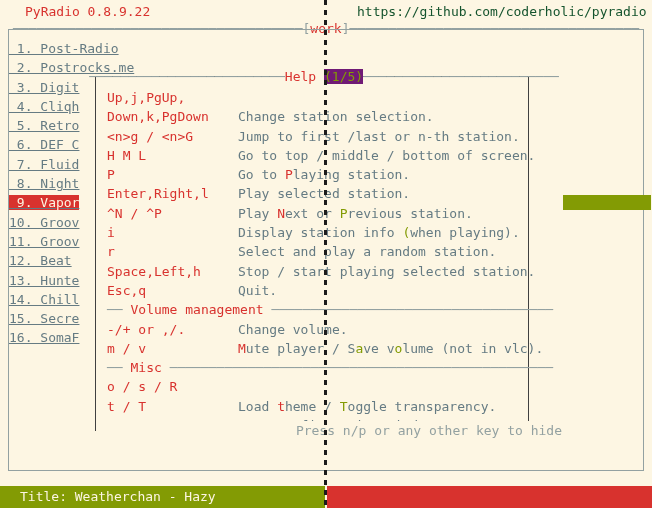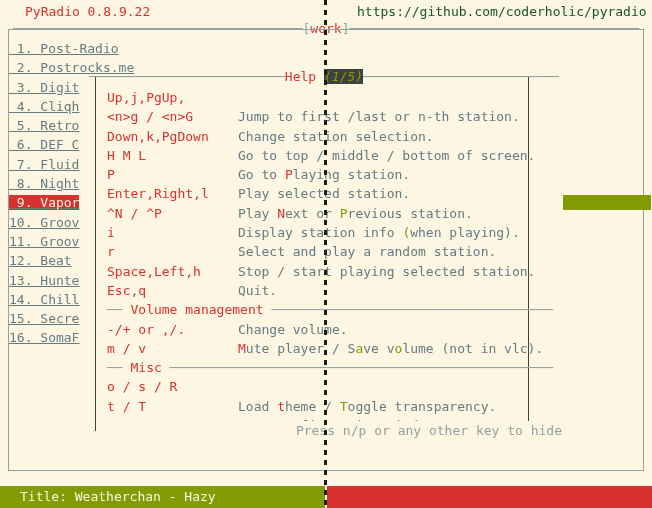--- a/index.html
+++ b/index.html
@@ -102,21 +102,21 @@
     width: 474px; height: 16px;
     text-align: center;
     white-space: pre;
     overflow: hidden;
     color: #93a1a1;
     line-height: 16px;
     background: transparent;
   }
   #help-title-line .t-dash { color: #93a1a1; }
   #help-title-line .t-help { color: #d8322e; background: #fdf6e3; }
-  #help-title-line .t-page { color: #839b04; background: #404040; font-style: italic; }
+  #help-title-line .t-page { color: #839b04; background: #701a75; }
 
   #help-body {
     position: absolute;
     left: 0; top: 11px;
     width: 472px;
   }
   .help-row {
     height: 19.3px;
     line-height: 19.3px;
     white-space: pre;
@@ -232,22 +232,22 @@
     <div class="station-row"><span class="chunk">12. Beat</span></div>
     <div class="station-row"><span class="chunk">13. Hunte</span></div>
     <div class="station-row"><span class="chunk">14. Chill</span></div>
     <div class="station-row"><span class="chunk">15. Secre</span></div>
     <div class="station-row"><span class="chunk">16. SomaF</span></div>
   </div>
 
 <div id="help-dialog">
   <div id="help-body">
       <div class="help-row"><span class="hk">Up,j,PgUp,</span></div>
+      <div class="help-row"><span class="hk">Down,k,PgDown</span><span class="hd">Change station selection.</span></div>
       <div class="help-row"><span class="hk">&lt;n&gt;g / &lt;n&gt;G</span><span class="hd">Jump to first /last or n-th station.</span></div>
-      <div class="help-row"><span class="hk">Down,k,PgDown</span><span class="hd">Change station selection.</span></div>
       <div class="help-row"><span class="hk">H M L</span><span class="hd">Go to top / middle / bottom of screen.</span></div>
       <div class="help-row"><span class="hk">P</span><span class="hd">Go to <span class="hi-red">P</span>laying station.</span></div>
       <div class="help-row"><span class="hk">Enter,Right,l</span><span class="hd">Play selected station.</span></div>
       <div class="help-row"><span class="hk">^N / ^P</span><span class="hd">Play <span class="hi-red">N</span>ext or <span class="hi-olv">P</span>revious station.</span></div>
       <div class="help-row"><span class="hk">i</span><span class="hd">Display station info <span class="hi-olv">(</span>when playing).</span></div>
       <div class="help-row"><span class="hk">r</span><span class="hd">Select and play a random station.</span></div>
       <div class="help-row"><span class="hk">Space,Left,h</span><span class="hd">Stop / start playing selected station.</span></div>
       <div class="help-row"><span class="hk">Esc,q</span><span class="hd">Quit.</span></div>
       <div class="help-sec"><span style="display:inline-block;width:11px"></span><span class="sec-dash">──</span><span class="sec-name"> Volume management </span><span class="sec-dash">────────────────────────────────────</span></div>
       <div class="help-row"><span class="hk">-/+ or ,/.</span><span class="hd">Change volume.</span></div>

